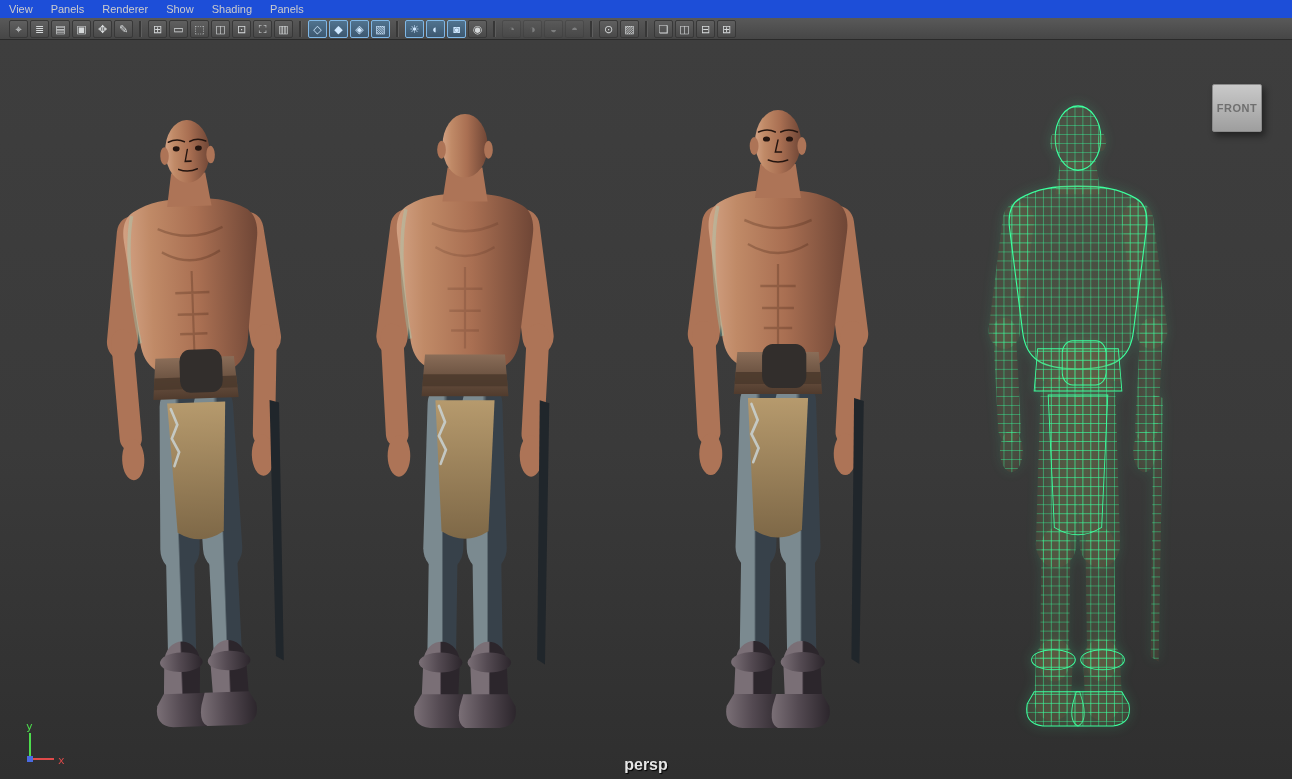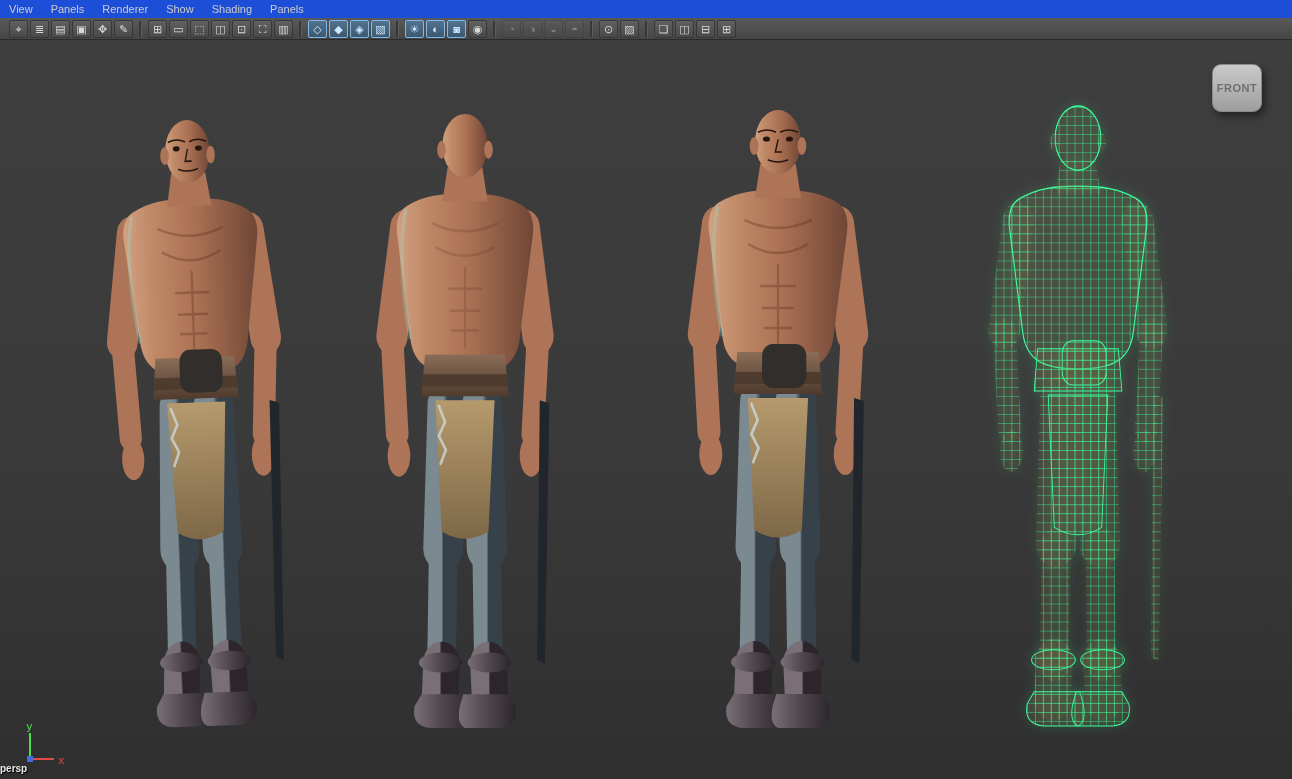--- a/index.html
+++ b/index.html
@@ -62,31 +62,31 @@
     --skin:url(#wgrid); --skin2:url(#wgrid);
     --pants:url(#wgrid); --boot:url(#wgrid);
     --belt:url(#wgrid); --belt2:url(#wgrid); --pouch:url(#wgrid);
     --cloth:url(#wgrid);
     --detail:none; --face:none; --chain:none; --rim:none;
     --outline:#3dff9e; --blade:url(#wgrid);
     filter:drop-shadow(0 0 6px rgba(61,255,158,.40));
   }
   
   .image-plane-card{
-    position:absolute;top:24px;right:30px;width:48px;height:46px;
+    position:absolute;top:44px;right:30px;width:48px;height:46px;
     background:linear-gradient(#c9c9c9,#9e9e9e);
-    border:1px solid #8a8a8a;border-radius:9px;
+    border:1px solid #8a8a8a;border-radius:2px;
     box-shadow:3px 4px 7px rgba(0,0,0,.45);
     display:flex;align-items:center;justify-content:center;
     color:#6f6f6f;font-size:11px;font-weight:bold;letter-spacing:.5px;
   }
   
   .camera-label{
-    position:absolute;left:0;right:0;bottom:5px;text-align:left;
-    color:#e6e6e6;font-size:10px;font-weight:bold;
+    position:absolute;left:0;right:0;bottom:5px;text-align:center;
+    color:#e6e6e6;font-size:16px;font-weight:bold;
     text-shadow:1px 1px 1px #000;
   }
   
   .axis-gizmo{position:absolute;left:14px;bottom:8px;width:60px;height:52px;}
   .axis-gizmo text{font-family:"DejaVu Sans Mono", monospace;font-size:11px;}
 </style>
 </head>
 <body>
 
 <svg width="0" height="0" style="position:absolute" aria-hidden="true">

